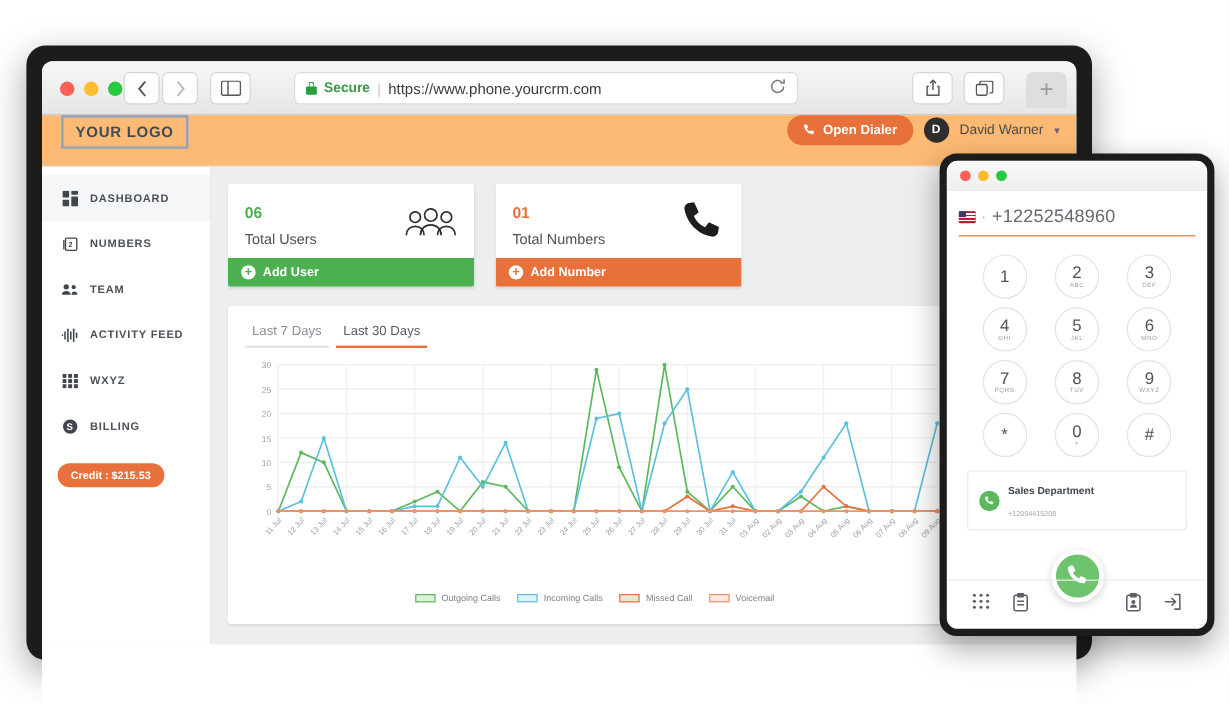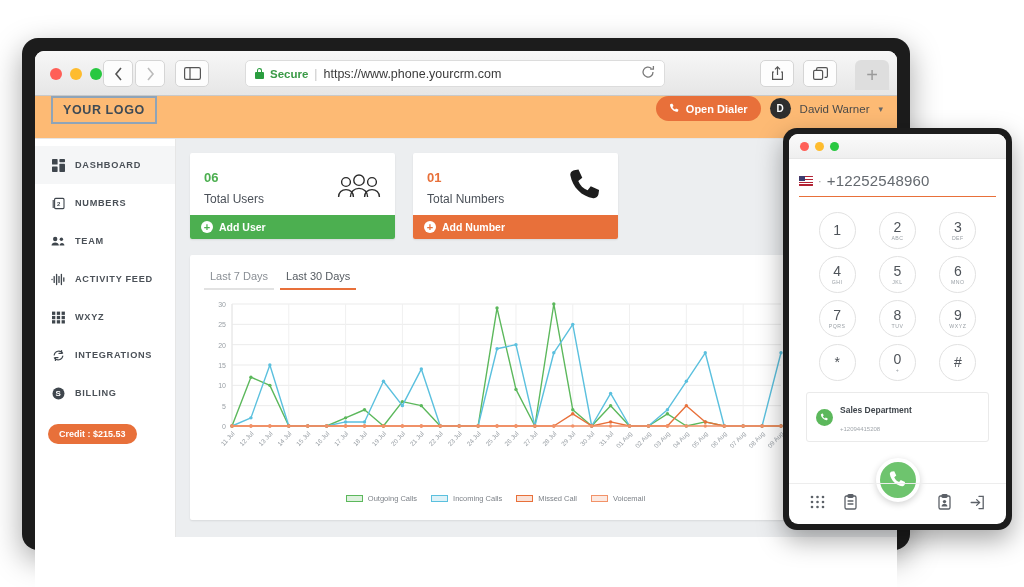--- a/index.html
+++ b/index.html
@@ -325,31 +325,20 @@
                   <rect x="9.6" y="4.9" width="3.3" height="3.3"></rect>
               <rect x="0" y="9.2" width="3.3" height="3.3"></rect>
                   <rect x="4.8" y="9.2" width="3.3" height="3.3"></rect>
                   <rect x="9.6" y="9.2" width="3.3" height="3.3"></rect>
             </g>
               </svg>
           </span>
           <span>WXYZ</span>
         </div>
 
-        <div class="navitem">
-          <span class="navicon">
-            <svg width="13" height="13" viewBox="0 0 13 13" fill="none" stroke="#3f464d" stroke-width="1.2" stroke-linecap="round">
-                <path d="M10.6 4.2A4.6 4.6 0 0 0 2.2 6"></path>
-                <path d="M2.4 8.8a4.6 4.6 0 0 0 8.4-1.8"></path>
-                <path d="M9.6 1.6v2.8h-2.6"></path>
-                <path d="M3.4 11.4V8.6H6"></path>
-              </svg>
-          </span>
-          <span>INTEGRATIONS</span>
-        </div>
 
         <div class="navitem">
           <span class="navicon">
             <svg width="13" height="13" viewBox="0 0 13 13" fill="#3f464d">
                 <circle cx="6.5" cy="6.5" r="6"></circle>
                 <text x="6.5" y="9.4" font-size="8" fill="#fff" text-anchor="middle" font-family="Liberation Sans" font-weight="bold">S</text>
               </svg>
           </span>
           <span>BILLING</span>
         </div>

